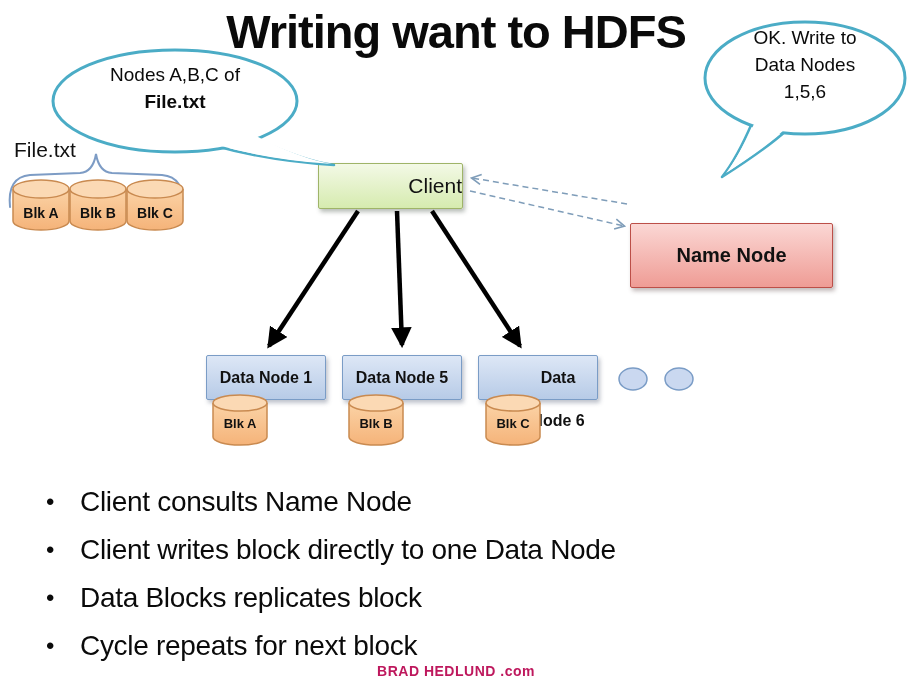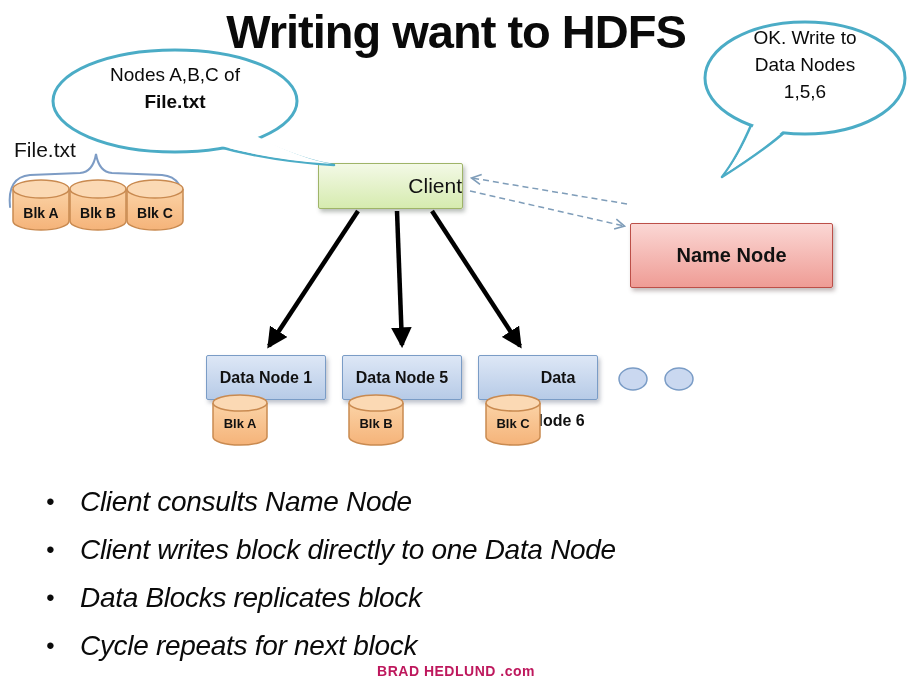--- a/index.html
+++ b/index.html
@@ -24,21 +24,21 @@
       box-shadow:2px 3px 4px rgba(110,120,140,.45);
       font-size:16px;font-weight:700;line-height:43px;}
   .dn1{left:206px;} .dn5{left:342px;} .dn6{left:478px;padding-left:40px;} .dnn{left:710px;}
   
   .bubble-text{z-index:4;text-align:center;font-size:19px;line-height:27px;color:#0a0a0a;}
   .bt-client{left:75px;top:61px;width:200px;}
   .bt-namenode{left:720px;top:24px;width:170px;}
   .bold{font-weight:700;}
   .file-label{left:14px;top:138px;font-size:21px;z-index:4;}
   .bullets{left:46px;top:478px;width:840px;z-index:4;list-style:none;margin:0;padding:0;}
-  .bullets li{font-size:28px;line-height:48px;letter-spacing:-0.3px;color:#0a0a0a;font-style:italic;}
+  .bullets li{font-size:28px;line-height:48px;letter-spacing:-0.3px;color:#0a0a0a;}
   .bullets li .dot{display:inline-block;width:34px;font-size:24px;vertical-align:1px;}
   .watermark{left:0;top:663px;width:912px;text-align:center;font-size:14px;font-weight:700;
       color:#be185d;letter-spacing:0.5px;z-index:4;}
 </style>
 </head>
 <body>
 
 <div class="slide">
 
   <div class="abs title">Writing want to HDFS</div>

